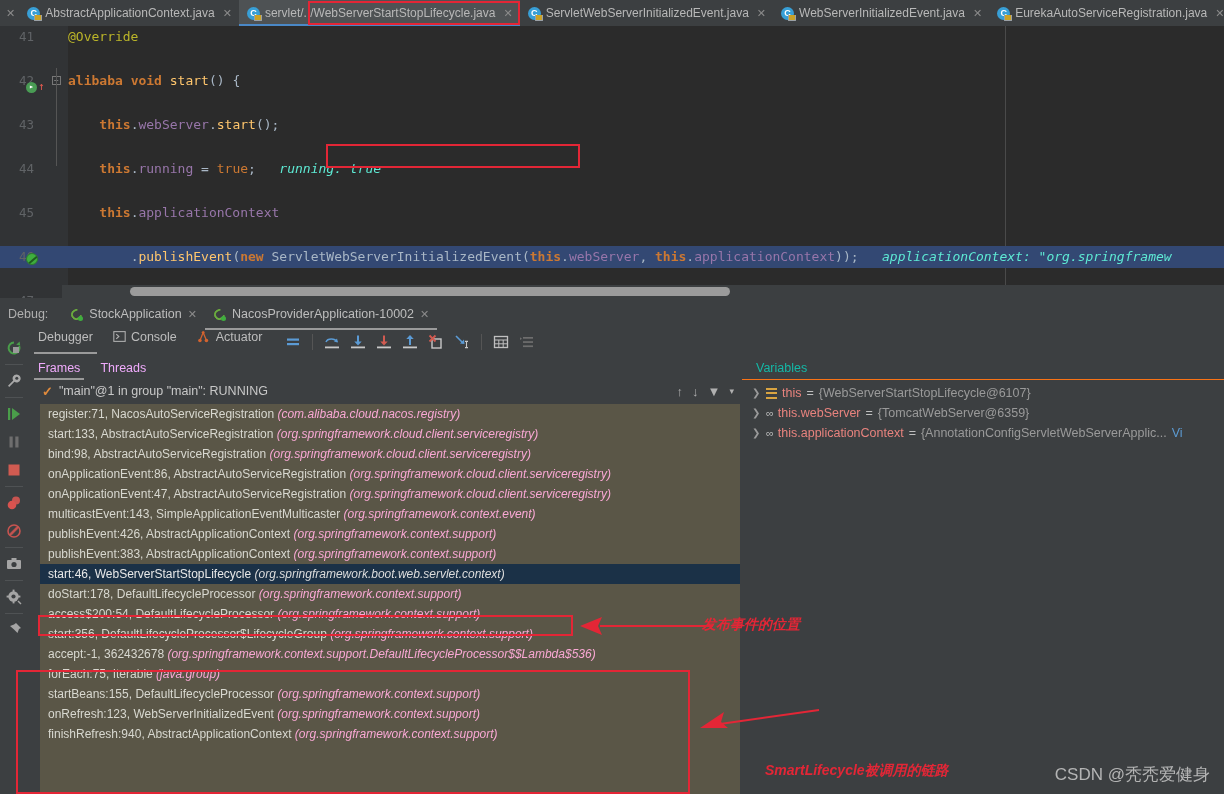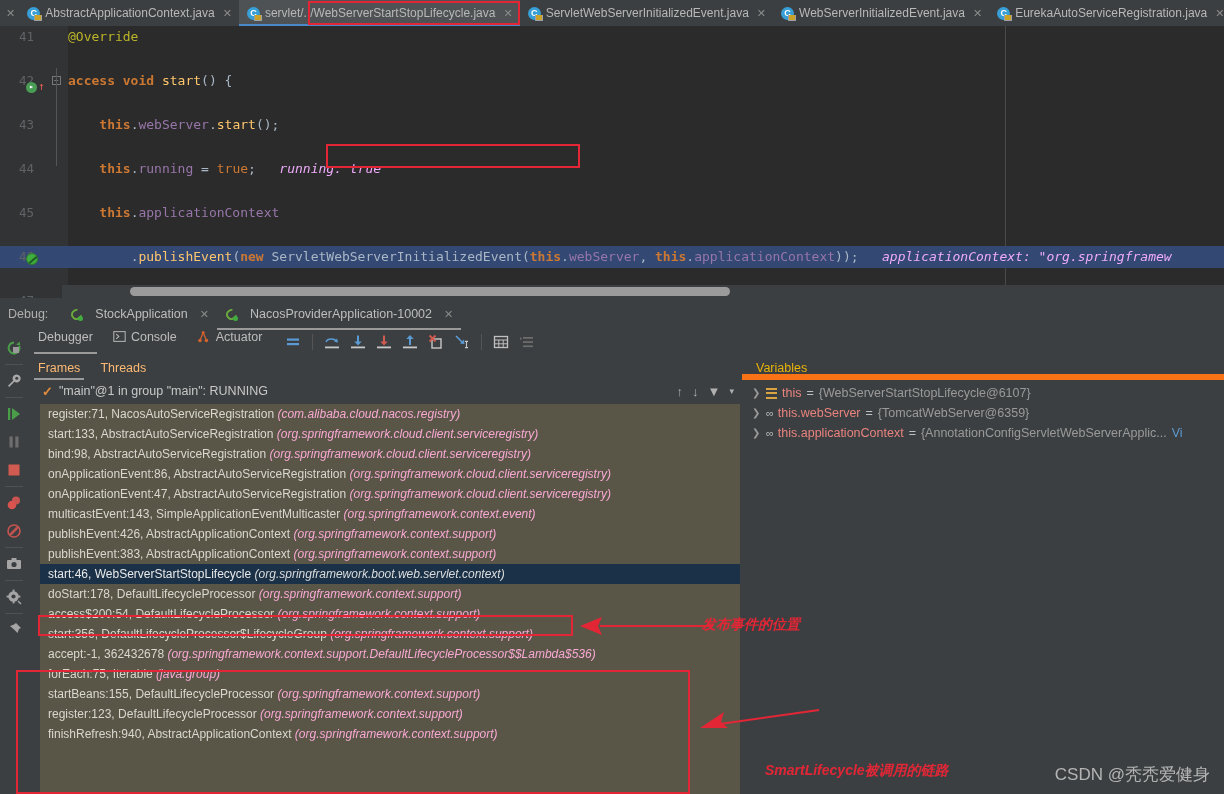--- a/index.html
+++ b/index.html
@@ -68,21 +68,21 @@
   }
   .gico { position: absolute; left: 26px; top: 4px; }
   .ctext {
     position: absolute; left: 68px; white-space: pre; color: #a9b7c6;
     font-family: "DejaVu Sans Mono", monospace; font-size: 13px;
   }
   .k { color: #cc7832; font-weight: bold; }
   .fld { color: #9876aa; }
   .mth { color: #ffc66d; }
   .ann { color: #bbb529; }
-  .hint { color: #f0abfc; font-style: italic; margin-top: 16px; }
+  .hint { color: #5eead4; font-style: italic; margin-top: 16px; }
   .plain { color: #a9b7c6; }
   .lit { color: #cc7832; }
   .fold {
     position: absolute; left: 52px; top: 6px; width: 9px; height: 9px;
     border: 1px solid #777; color: #999; font-size: 8px; line-height: 7px;
     text-align: center; background: #313335;
   }
   .foldline {
     position: absolute; left: 56px; width: 1px; background: #555;
   }
@@ -118,21 +118,21 @@
   .editor-vline { position: absolute; top: 0; bottom: 0; width: 1px; background: #4a4a4a; }
 
   
   .debug-head {
     position: absolute; left: 0; top: 298px; width: 1224px; height: 32px;
     background: #3c3f41; display: flex; align-items: center;
     font-size: 12px; color: #bbbbbb; padding-left: 8px;
   }
   .debug-label { color: #b0b0b0; font-size: 12.5px; margin-right: 14px; }
   .cfgtab {
-    display: flex; align-items: center; gap: 12px; height: 32px; padding: 0 8px;
+    display: flex; align-items: center; gap: 6px; height: 32px; padding: 0 8px;
     position: relative; color: #bdbdbd; font-size: 12.5px;
   }
   .cfgtab.active::after {
     content: ""; position: absolute; left: 0; right: 0; bottom: 0; height: 2px; background: #9a9a9a;
   }
   .spring-ico {
     width: 13px; height: 13px; position: relative; flex: none;
   }
   .spring-ico i {
     position: absolute; left: 1px; top: 1px; width: 11px; height: 11px;
@@ -170,21 +170,21 @@
   .rail-item { width: 24px; height: 28px; display: flex; align-items: center; justify-content: center; }
   .rail-sep { width: 18px; height: 1px; background: #4f5254; margin: 2px 0; }
 
   
   .frames-panel {
     position: absolute; left: 28px; top: 356px; width: 712px; height: 438px;
     background: #3c3f41;
   }
   .subtabs {
     position: absolute; left: 0; top: 0; width: 100%; height: 24px;
-    display: flex; align-items: center; font-size: 12.5px; color: #fdba74;
+    display: flex; align-items: center; font-size: 12.5px; color: #f0abfc;
   }
   .subtab { padding: 0 10px; height: 24px; display: flex; align-items: center; position: relative; }
   .subtab.active::after { content:""; position:absolute; left:6px; right:6px; bottom:0; height:2px; background:#9a9a9a; }
   .thread-row {
     position: absolute; left: 0; top: 24px; width: 100%; height: 22px;
     display: flex; align-items: center; font-size: 12.5px; color: #c8c8c8;
     padding-left: 14px; gap: 6px;
   }
   .thread-row .check { color: #e08a3c; font-size: 13px; font-weight: bold; }
   .thread-actions {
@@ -202,22 +202,22 @@
   .frame .pkg { color: #f9a8d4; font-style: italic; }
   .frame.sel { background: #1b3147; color: #e8e8e8; }
   .frame.sel .pkg { color: #dcdcdc; }
 
   
   .vars-panel {
     position: absolute; left: 742px; top: 356px; width: 482px; height: 438px;
     background: #3c3f41;
   }
   .vars-header {
-    height: 24px; line-height: 24px; font-size: 12.5px; color: #eab308;
-    padding-left: 14px; border-bottom: 6px solid #f97316;
+    height: 24px; line-height: 24px; font-size: 12.5px; color: #14b8a6;
+    padding-left: 14px; border-bottom: 1px solid #f97316;
   }
   .vars-list { padding-top: 3px; }
   .varrow {
     height: 20px; line-height: 20px; font-size: 12.5px; padding-left: 10px;
     display: flex; align-items: center; gap: 5px; white-space: nowrap;
   }
   .varrow .tri { color: #9a9a9a; font-size: 10px; width: 9px; }
   .varrow .vname { color: #e8837e; }
   .varrow .veq { color: #c0c0c0; }
   .varrow .vval { color: #9a9a9a; }
@@ -293,21 +293,21 @@
 
       <div class="row" style="top:22px;">
         <span class="ln">42</span>
         <span class="gico">
           <span class="run-mark">
               <span class="dot">▸</span>
               <span class="arr">↑</span>
             </span>
         </span>
         <span class="fold">−</span>
-        <span class="ctext"><span class="k">access</span> <span class="k">void</span> <span class="mth">start</span><span class="plain">() {</span></span>
+        <span class="ctext"><span class="k">alibaba</span> <span class="k">void</span> <span class="mth">start</span><span class="plain">() {</span></span>
       </div>
 
       <div class="row" style="top:44px;">
         <span class="ln">43</span>
         <span class="ctext">    <span class="k">this</span><span class="plain">.</span><span class="fld">webServer</span><span class="plain">.</span><span class="mth">start</span><span class="plain">();</span></span>
       </div>
 
       <div class="row" style="top:66px;">
         <span class="ln">44</span>
         <span class="ctext">    <span class="k">this</span><span class="plain">.</span><span class="fld">running</span> <span class="plain">=</span> <span class="lit">true</span><span class="plain">;</span>   <span class="hint">running: true</span></span>
@@ -556,21 +556,21 @@
       <div class="frame"><span>multicastEvent:143, SimpleApplicationEventMulticaster</span> <span class="pkg">(org.springframework.context.event)</span></div>
       <div class="frame"><span>publishEvent:426, AbstractApplicationContext</span> <span class="pkg">(org.springframework.context.support)</span></div>
       <div class="frame"><span>publishEvent:383, AbstractApplicationContext</span> <span class="pkg">(org.springframework.context.support)</span></div>
       <div class="frame sel"><span>start:46, WebServerStartStopLifecycle</span> <span class="pkg">(org.springframework.boot.web.servlet.context)</span></div>
       <div class="frame"><span>doStart:178, DefaultLifecycleProcessor</span> <span class="pkg">(org.springframework.context.support)</span></div>
       <div class="frame"><span>access$200:54, DefaultLifecycleProcessor</span> <span class="pkg">(org.springframework.context.support)</span></div>
       <div class="frame"><span>start:356, DefaultLifecycleProcessor$LifecycleGroup</span> <span class="pkg">(org.springframework.context.support)</span></div>
       <div class="frame"><span>accept:-1, 362432678</span> <span class="pkg">(org.springframework.context.support.DefaultLifecycleProcessor$$Lambda$536)</span></div>
       <div class="frame"><span>forEach:75, Iterable</span> <span class="pkg">(java.group)</span></div>
       <div class="frame"><span>startBeans:155, DefaultLifecycleProcessor</span> <span class="pkg">(org.springframework.context.support)</span></div>
-      <div class="frame"><span>register:123, DefaultLifecycleProcessor</span> <span class="pkg">(org.springframework.context.support)</span></div>
+      <div class="frame"><span>onRefresh:123, WebServerInitializedEvent</span> <span class="pkg">(org.springframework.context.support)</span></div>
       <div class="frame"><span>finishRefresh:940, AbstractApplicationContext</span> <span class="pkg">(org.springframework.context.support)</span></div>
     </div>
   </div>
 
   <div class="vars-panel">
     <div class="vars-header">Variables</div>
     <div class="vars-list">
       <div class="varrow">
         <span class="tri">❯</span>
         <span class="ico-obj">

